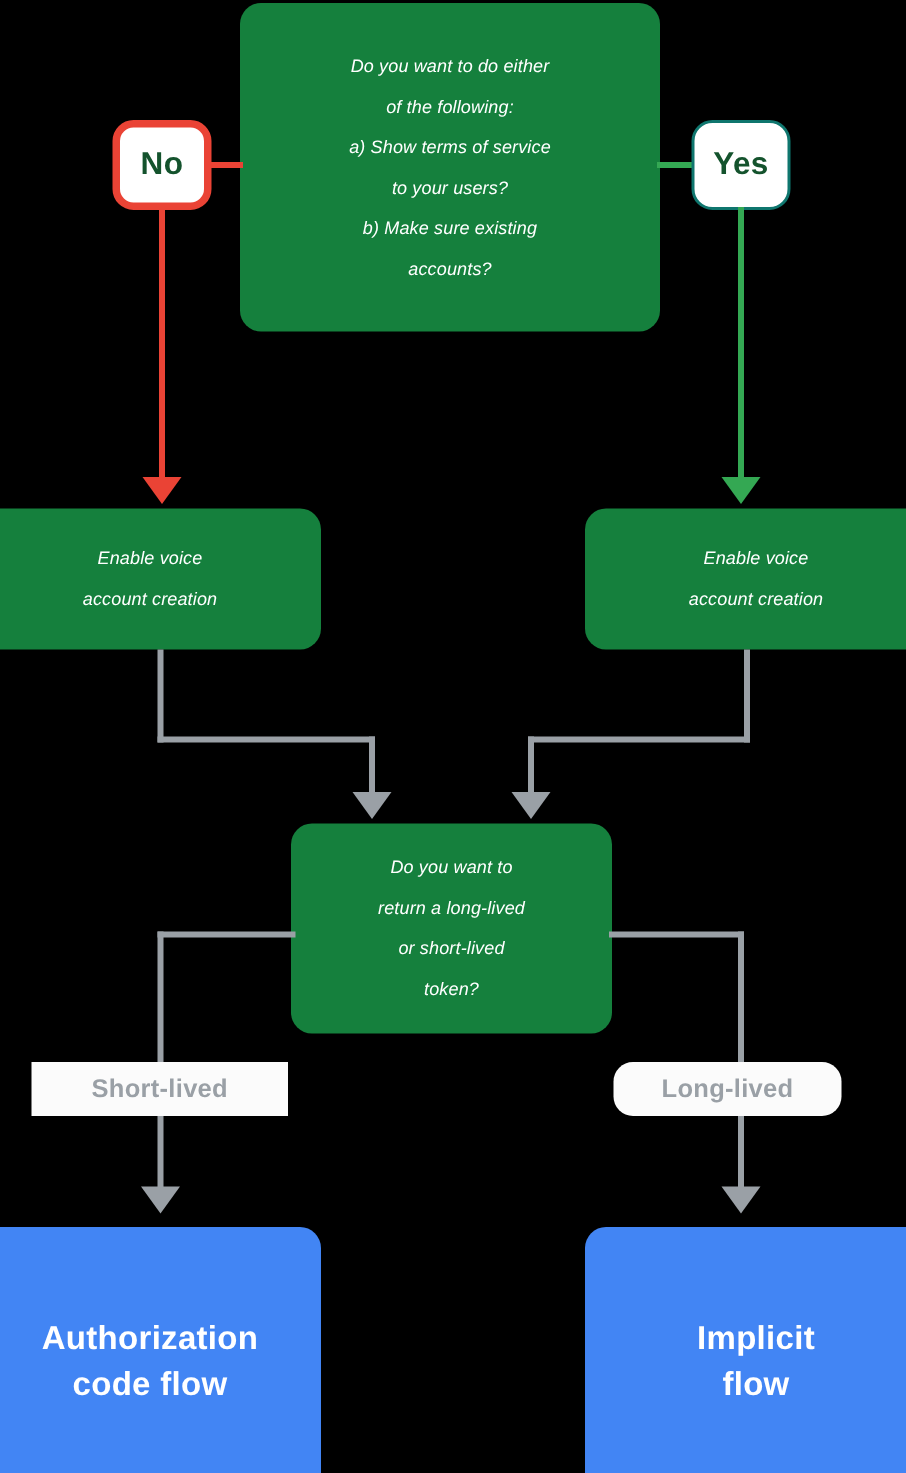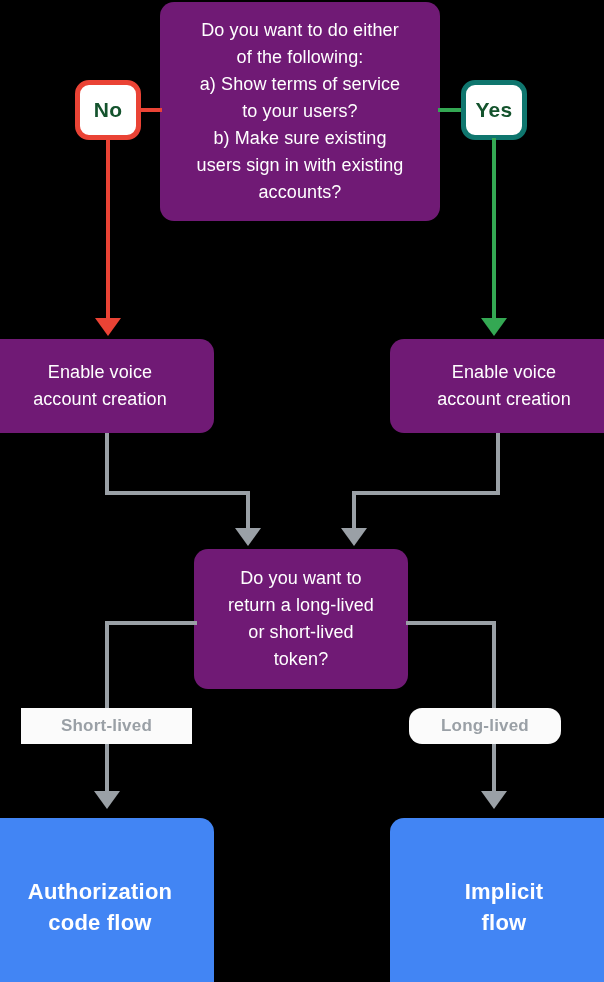--- a/index.html
+++ b/index.html
@@ -23,24 +23,25 @@
     position: absolute;
     box-sizing: border-box;
     display: flex;
     align-items: center;
     justify-content: center;
     text-align: center;
     border-radius: 14px;
     color: #ffffff;
   }
   .node-gray {
-    background: #701a75;
-    font-size: 18px;
+    background: #15803d;
+    font-size: 12px;
     line-height: 27px;
     letter-spacing: 0.1px;
+    font-style: italic;
   }
   .node-blue {
     background: #4285f4;
     font-size: 22px;
     line-height: 31px;
     font-weight: bold;
     letter-spacing: 0.2px;
   }
 
   
@@ -51,21 +52,21 @@
     align-items: center;
     justify-content: center;
     background: #ffffff;
     border-radius: 14px;
     font-size: 21px;
     font-weight: bold;
     color: #14532d;
     letter-spacing: 0.3px;
   }
   .pill-no  { border: 5px solid #ea4335; }
-  .pill-yes { border: 5px solid #0f766e; }
+  .pill-yes { border: 2px solid #0f766e; }
 
   
   .edge-label {
     position: absolute;
     box-sizing: border-box;
     display: flex;
     align-items: center;
     justify-content: center;
     background: #fbfbfb;
     color: #9aa0a6;
@@ -100,21 +101,20 @@
 
 <div id="canvas">
 
   <div class="node node-gray" style="left:160px; top:2px; width:280px; height:219px; padding:0 14px;">
     <div>
       <div>Do you want to do either</div>
       <div>of the following:</div>
       <div>a) Show terms of service</div>
       <div>to your users?</div>
       <div>b) Make sure existing</div>
-      <div>users sign in with existing</div>
       <div>accounts?</div>
     </div>
   </div>
 
   <div class="ln ln-h c-red" style="left:140px; top:108px; width:22px;"></div>
   <div class="pill pill-no" style="left:75px; top:80px; width:66px; height:60px;">
     <span>No</span>
   </div>
 
   <div class="ln ln-v c-red" style="left:106px; top:138px; height:180px;"></div>

